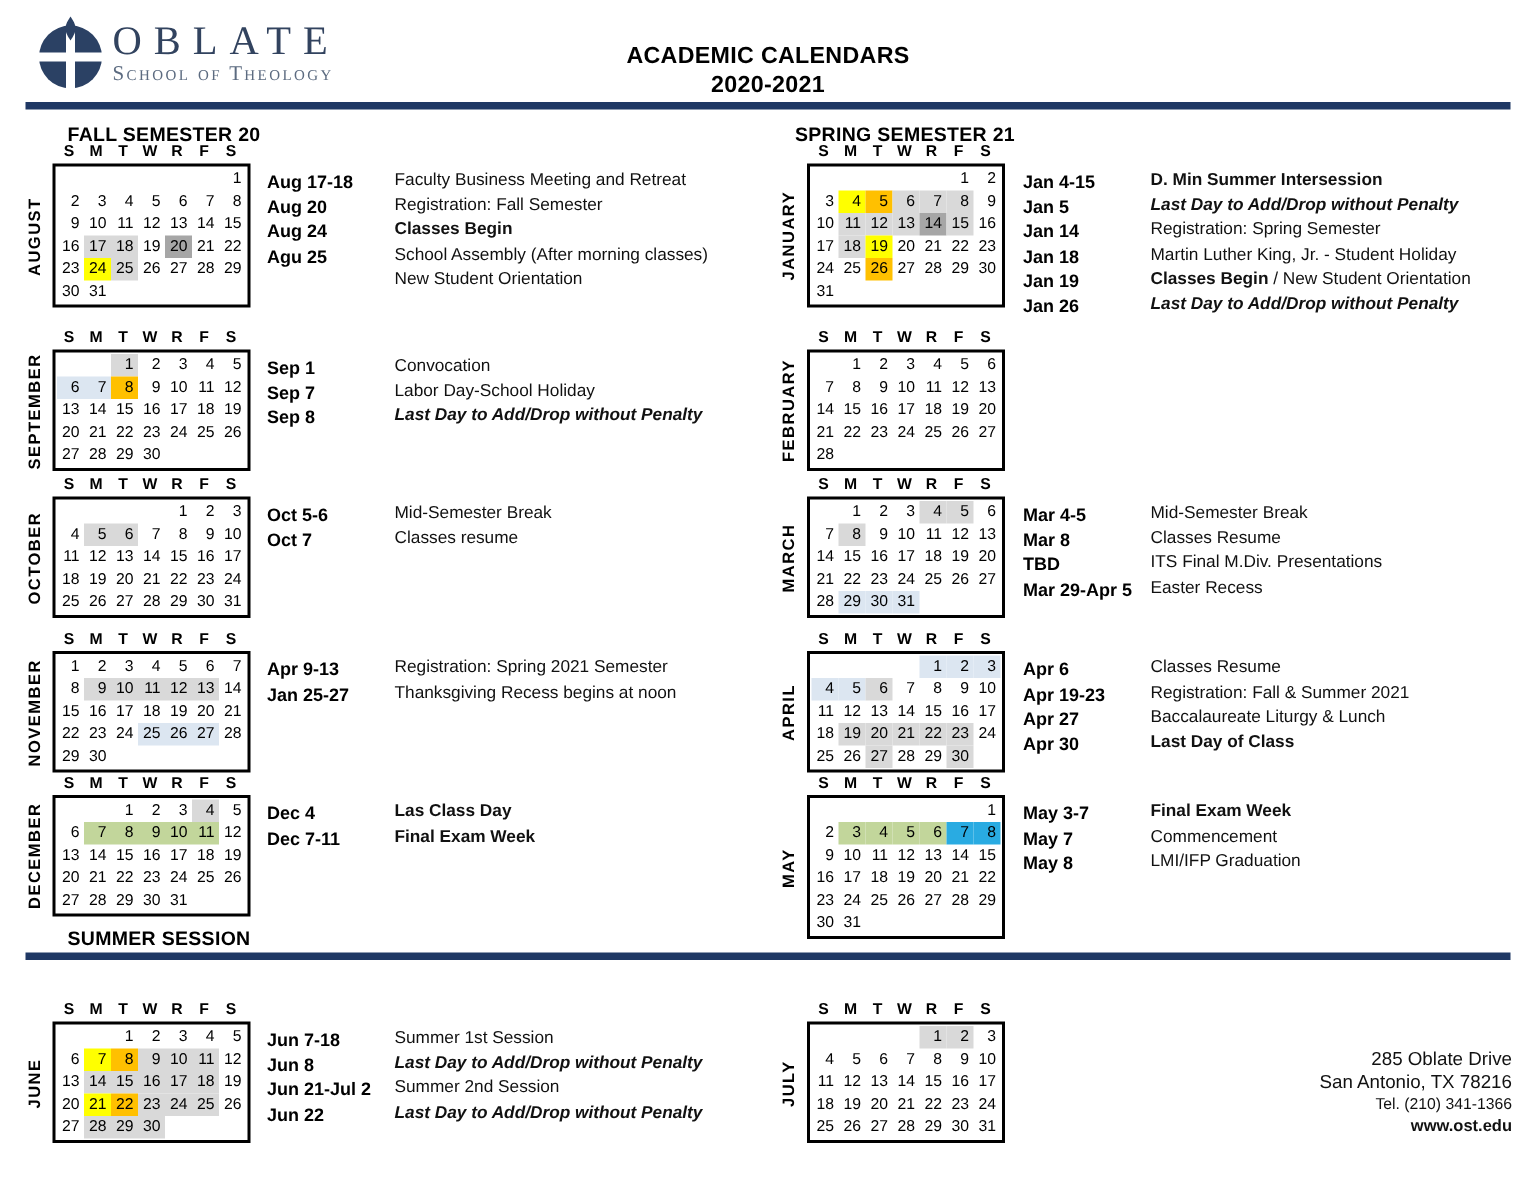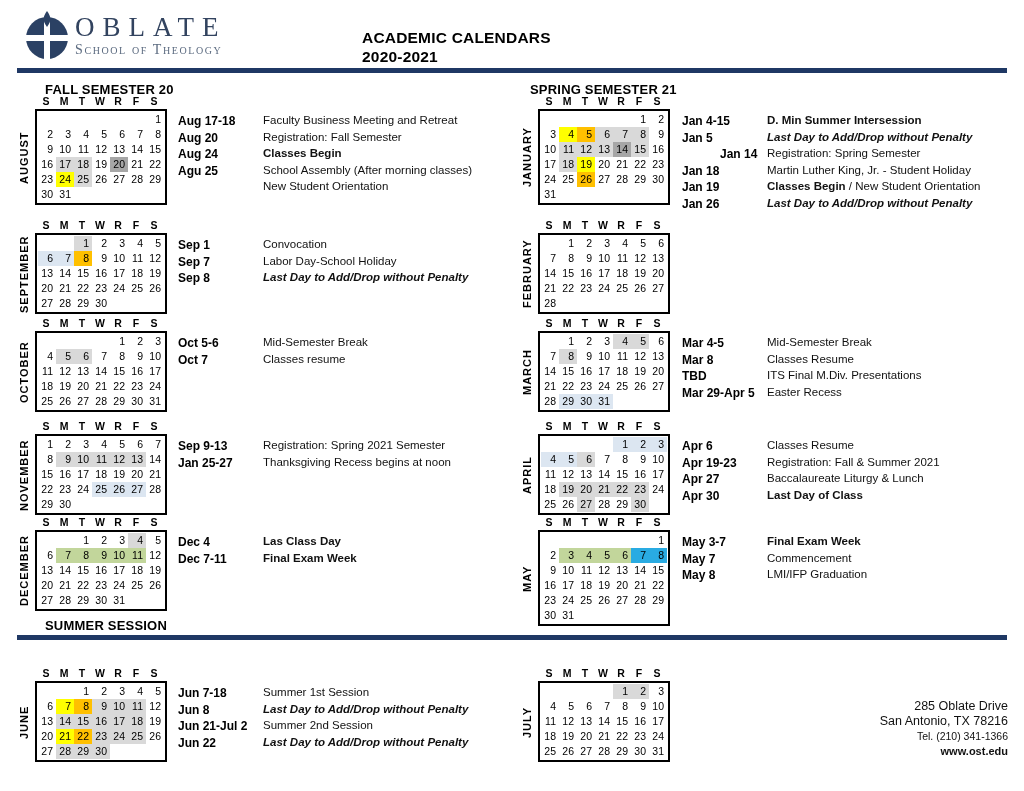--- a/index.html
+++ b/index.html
@@ -7,21 +7,21 @@
     width:1024px;height:791px;position:relative;overflow:hidden;
     background:#ffffff;color:#000;
     font-family:"Liberation Sans",sans-serif;
   }
   .bar{position:absolute;left:17px;width:990px;height:5px;background:#1f3864;}
   
   .logo{position:absolute;left:25px;top:10px;display:flex;align-items:center;}
   .logo-text{margin-left:6px;}
   .logo-title{font-family:"Liberation Serif",serif;font-size:27px;line-height:27px;letter-spacing:8px;color:#32435f;}
   .logo-subtitle{font-family:"Liberation Serif",serif;font-variant:small-caps;font-size:14px;letter-spacing:1.6px;color:#5c6b80;margin-top:1px;}
-  .page-title{position:absolute;left:362px;top:28px;width:300px;text-align:left;font-weight:bold;font-size:15.5px;line-height:19px;letter-spacing:0.2px;}
+  .page-title{position:absolute;left:362px;top:28px;width:300px;text-align:center;font-weight:bold;font-size:15.5px;line-height:19px;letter-spacing:0.2px;}
   .section-heading{position:absolute;font-weight:bold;font-size:13px;letter-spacing:0.2px;white-space:nowrap;}
   
   .month-label{
     position:absolute;width:15px;
     writing-mode:vertical-rl;transform:rotate(180deg);
     display:flex;align-items:center;justify-content:center;
     font-weight:bold;font-size:11px;letter-spacing:1px;text-align:center;
   }
   .dow-row{position:absolute;display:flex;}
   .dow-cell{width:18px;text-align:center;font-weight:bold;font-size:10.5px;}
@@ -276,21 +276,21 @@
       <div class="day-cell" style="background: rgb(220, 230, 241);">27</div>
       <div class="day-cell">28</div>
       <div class="day-cell">29</div>
       <div class="day-cell">30</div>
       <div class="day-cell"></div>
       <div class="day-cell"></div>
       <div class="day-cell"></div>
       <div class="day-cell"></div>
       <div class="day-cell"></div>
     </div>
-    <div class="ev-date" style="left: 178px; top: 439px;">Sep 9-13</div>
+    <div class="ev-date" style="left: 178px; top: 439px;">Apr 9-13</div>
     <div class="ev-desc" style="left: 263px; top: 439px;"><span>Registration: Spring 2021 Semester</span></div>
     <div class="ev-date" style="left: 178px; top: 455.5px;">Jan 25-27</div>
     <div class="ev-desc" style="left: 263px; top: 455.5px;"><span>Thanksgiving Recess begins at noon</span></div>
     <div class="month-label" style="left: 16px; top: 530px; height: 82px;">DECEMBER</div>
     <div class="dow-row" style="left: 37px; top: 516px;">
       <span class="dow-cell">S</span>
       <span class="dow-cell">M</span>
       <span class="dow-cell">T</span>
       <span class="dow-cell">W</span>
       <span class="dow-cell">R</span>
@@ -389,21 +389,21 @@
       <div class="day-cell"></div>
       <div class="day-cell"></div>
       <div class="day-cell"></div>
       <div class="day-cell"></div>
       <div class="day-cell"></div>
     </div>
     <div class="ev-date" style="left: 682px; top: 114px;">Jan 4-15</div>
     <div class="ev-desc" style="left: 767px; top: 114px;"><span class="s-bold">D. Min Summer Intersession</span></div>
     <div class="ev-date" style="left: 682px; top: 130.5px;">Jan 5</div>
     <div class="ev-desc" style="left: 767px; top: 130.5px;"><span class="s-bolditalic">Last Day to Add/Drop without Penalty</span></div>
-    <div class="ev-date" style="left: 720px; top: 147px;">Jan 14</div>
+    <div class="ev-date" style="left: 682px; top: 147px;">Jan 14</div>
     <div class="ev-desc" style="left: 767px; top: 147px;"><span>Registration: Spring Semester</span></div>
     <div class="ev-date" style="left: 682px; top: 163.5px;">Jan 18</div>
     <div class="ev-desc" style="left: 767px; top: 163.5px;"><span>Martin Luther King, Jr. - Student Holiday</span></div>
     <div class="ev-date" style="left: 682px; top: 180px;">Jan 19</div>
     <div class="ev-desc" style="left: 767px; top: 180px;"><span class="s-bold">Classes Begin</span><span> / New Student Orientation</span></div>
     <div class="ev-date" style="left: 682px; top: 196.5px;">Jan 26</div>
     <div class="ev-desc" style="left: 767px; top: 196.5px;"><span class="s-bolditalic">Last Day to Add/Drop without Penalty</span></div>
     <div class="month-label" style="left: 519px; top: 233px; height: 82px;">FEBRUARY</div>
     <div class="dow-row" style="left: 540px; top: 219px;">
       <span class="dow-cell">S</span>

